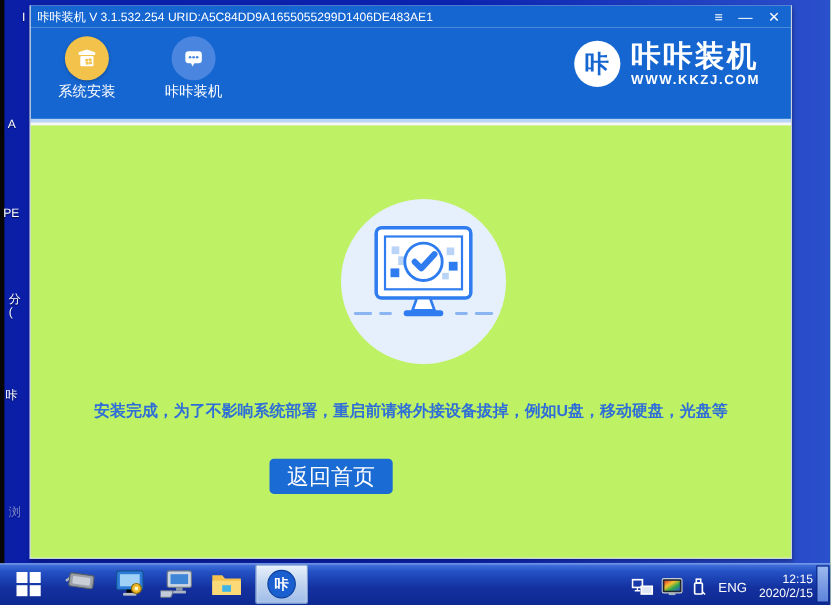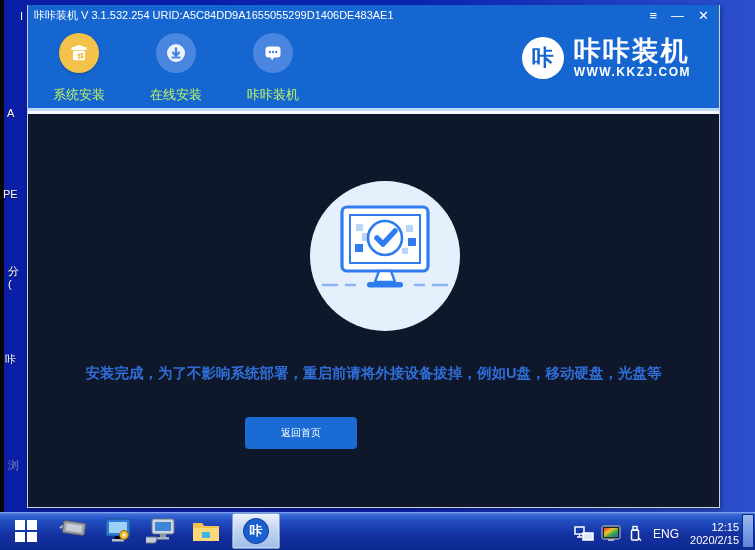--- a/index.html
+++ b/index.html
@@ -22,38 +22,38 @@
   .title-text { flex:1; white-space:nowrap; overflow:hidden; }
   .win-controls { display:flex; align-items:center; gap:14px; margin-right:4px; }
   .win-btn { color:#fff; font-size:13px; line-height:13px; cursor:default; }
 
   .navbar { position:absolute; left:0; top:20px; right:0; height:86px; background:#1566d0;
             border-bottom:3px solid #b9d6f7; display:flex; align-items:flex-start; padding:8px 0 0 6px; }
   .nav-item { width:90px; margin-right:7px; display:flex; flex-direction:column; align-items:center; cursor:pointer; }
   .nav-circle { width:40px; height:40px; border-radius:50%; background:#4a86e0;
                 display:flex; align-items:center; justify-content:center; }
   .nav-circle.gold { background:#f3c24a; box-shadow:0 1px 3px rgba(0,0,0,.25); }
-  .nav-label { margin-top:13px; color:#bef264; font-size:13px; }
+  .nav-label { margin-top:1px; color:#ffffff; font-size:13px; }
 
   .logo { position:absolute; right:28px; top:32px; display:flex; align-items:center; }
   .logo-badge { width:42px; height:42px; border-radius:50%; background:#fff; color:#1566d0;
                 font-size:22px; font-weight:bold; display:flex; align-items:center; justify-content:center; }
   .logo-text { margin-left:10px; color:#fff; }
   .logo-name { font-size:27px; font-weight:bold; letter-spacing:2px; line-height:28px; }
   .logo-site { font-size:12px; font-weight:bold; letter-spacing:1.5px; }
 
-  .content { position:absolute; left:0; top:109px; right:0; bottom:0; background:#0f172a; }
+  .content { position:absolute; left:0; top:109px; right:0; bottom:0; background:#bef264; }
   .illus { position:absolute; left:277px; top:62px; width:160px; height:160px; }
 
   .finish-msg { position:absolute; left:0; right:0; top:250px; text-align:center;
                 color:#2f6ed8; font-size:14.5px; font-weight:600; }
 
   .btn-row { position:absolute; left:0; right:0; top:303px; height:32px; }
   .action-btn { position:absolute; width:112px; height:32px; background:#1a6bd4; color:#fff;
-                border:none; border-radius:4px; font-size:10px; font-family:inherit; cursor:pointer; }
+                border:none; border-radius:4px; font-size:20px; font-family:inherit; cursor:pointer; }
   .btn-home { left:217px; }
   .btn-reboot { left:373px; }
 
   
   .taskbar { position:absolute; left:0; bottom:0; width:755px; height:38px;
              background:linear-gradient(180deg,#8fb0f0 0,#3e6cd8 2px,#2350c4 8px,#13309e 60%,#0d2a92 100%);
              display:flex; align-items:center; }
   .start-btn { width:52px; height:38px; display:flex; align-items:center; justify-content:center; cursor:pointer; }
   .win-flag { display:grid; grid-template-columns:10px 10px; grid-template-rows:10px 10px; gap:2px; }
   .win-flag span { background:#fff; }
@@ -110,31 +110,20 @@
               <rect x="13.6" y="12.2" width="2.6" height="2.3" transform="rotate(-12 15 13.5)"></rect>
               <rect x="11" y="15.4" width="2.6" height="2.3" transform="rotate(-12 12.3 16.6)"></rect>
               <rect x="14" y="15" width="2.6" height="2.3" transform="rotate(-12 15.3 16.2)"></rect>
             </g>
           </svg>
         </div>
         <div class="nav-label">系统安装</div>
       </div>
 
 
-      <div class="nav-item">
-        <div class="nav-circle">
-          <svg width="24" height="24" viewBox="0 0 24 24">
-            <circle cx="12" cy="12" r="9" fill="#fff" opacity=".9"></circle>
-            <path d="M12 6.5 V13" stroke="#4a86e0" stroke-width="2.4"></path>
-            <path d="M8.5 11 L12 14.8 L15.5 11" fill="none" stroke="#4a86e0" stroke-width="2.4"></path>
-            <path d="M7.5 16.5 H16.5" stroke="#4a86e0" stroke-width="2"></path>
-          </svg>
-        </div>
-        <div class="nav-label">在线安装</div>
-      </div>
 
 
       <div class="nav-item">
         <div class="nav-circle">
           <svg width="24" height="24" viewBox="0 0 24 24">
             <rect x="4.5" y="5.5" width="15" height="11" rx="3" fill="#fff"></rect>
             <path d="M13 16 L11 19.5 L9.5 16 Z" fill="#fff"></path>
             <g fill="#4a86e0">
               <circle cx="8.8" cy="11" r="1.2"></circle>
                 <circle cx="12" cy="11" r="1.2"></circle>

